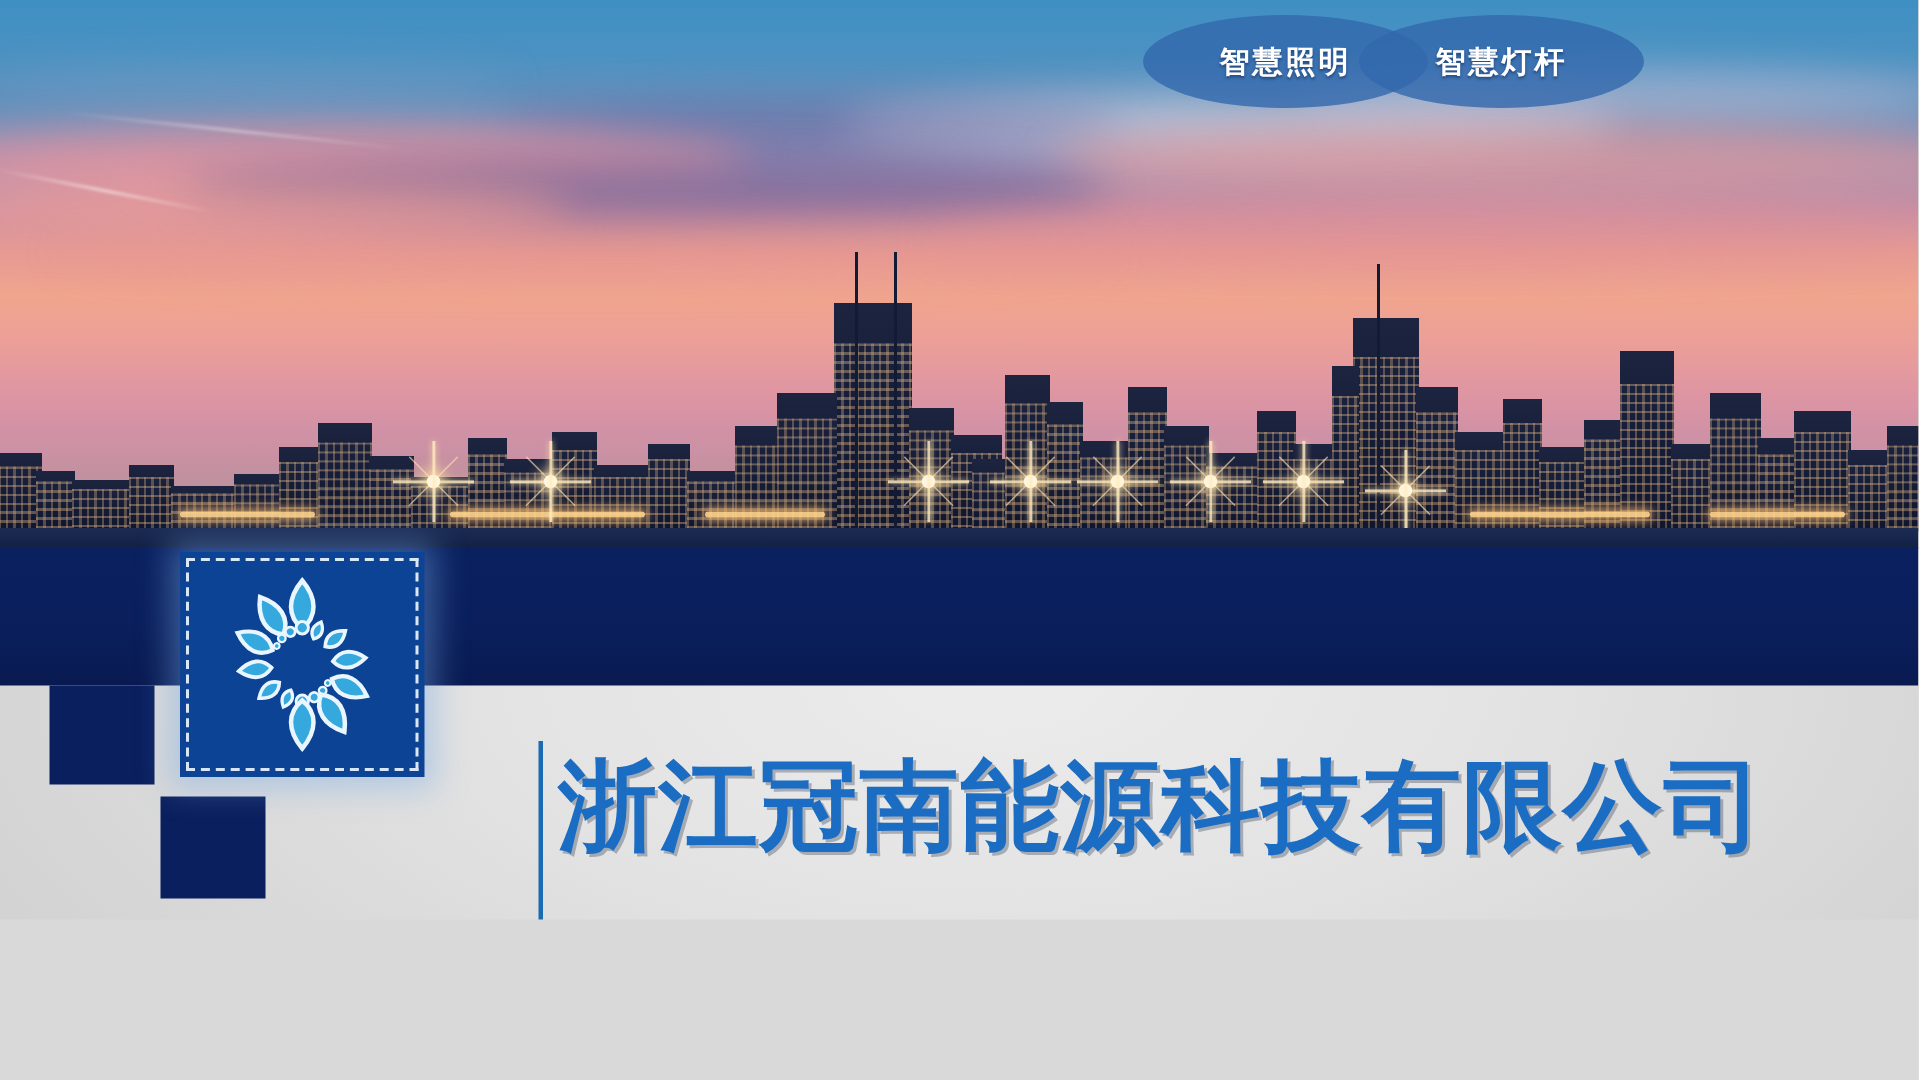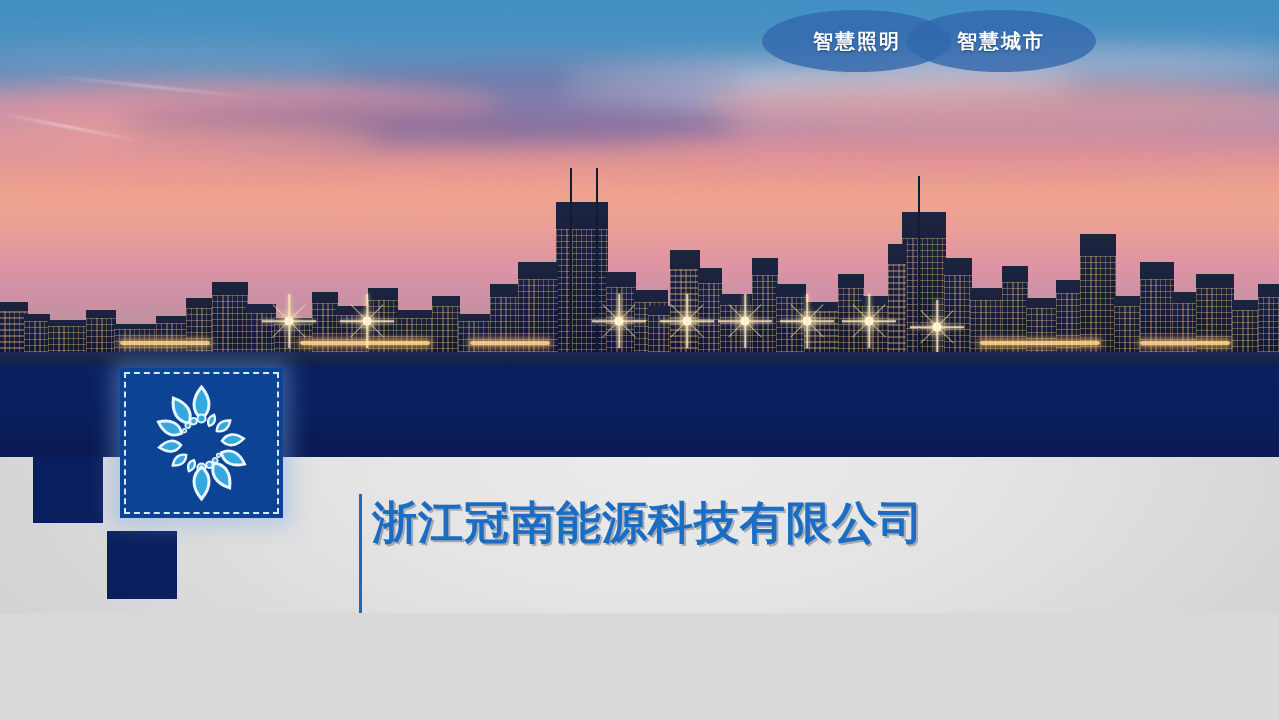--- a/index.html
+++ b/index.html
@@ -162,21 +162,21 @@
   }
   #logo svg { position:absolute; left:0; top:0; width:100%; height:100%; }
 
   
   #divider {
     position:absolute; left:359px; top:494px; width:3px; height:177px;
     background:#1a6ab4;
   }
   #title {
     position:absolute; left:372px; top:493px;
-    font-size:45px; font-weight:800; letter-spacing:1px;
+    font-size:66px; font-weight:800; letter-spacing:1px;
     color:#1a6dc2;
     font-family:"DejaVu Sans","Liberation Sans",sans-serif;
     text-shadow:2px 2px 0 rgba(40,55,80,.33);
     white-space:nowrap;
   }
   #subtitle {
     position:absolute; left:552px; top:595px;
     font-size:42px; font-weight:400; letter-spacing:4px;
     color:#1b6bad;
     font-family:"DejaVu Sans","Liberation Sans",sans-serif;
@@ -307,21 +307,21 @@
     </div>
 
     <div class="water"></div>
   </div>
 
   <nav id="nav">
     <div class="pill">
       <span>智慧照明</span>
     </div>
     <div class="pill">
-      <span>智慧城市</span>
+      <span>智慧灯杆</span>
     </div>
   </nav>
 
   <div id="band"></div>
   <div class="sq" id="sq-a"></div>
   <div class="sq" id="sq-b"></div>
 
   <div id="logo">
     <svg viewBox="0 0 163 150" xmlns="http://www.w3.org/2000/svg">
       <g transform="translate(81.5,75)">

